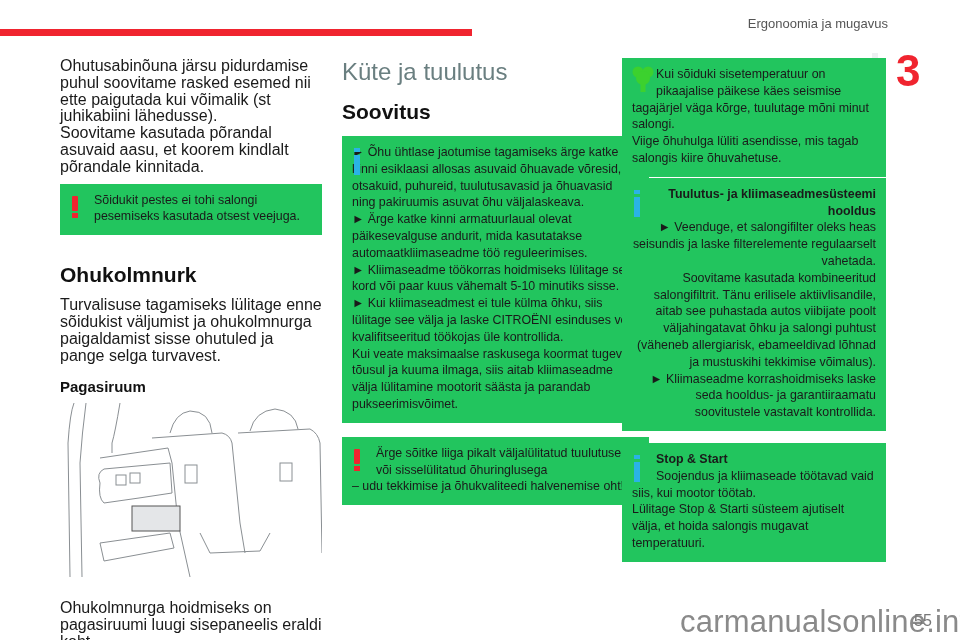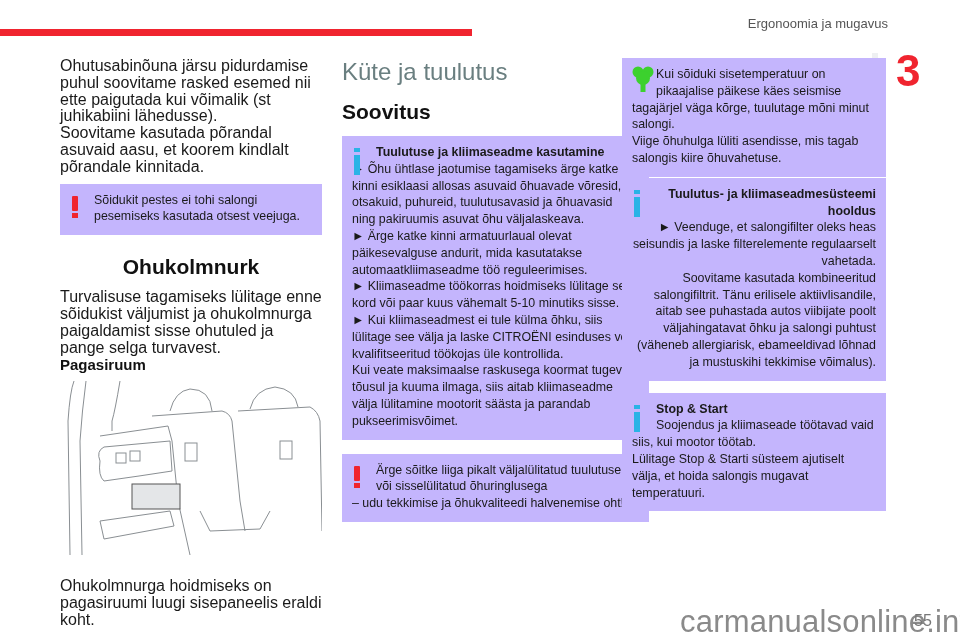--- a/index.html
+++ b/index.html
@@ -11,21 +11,21 @@
   .chapter-tab { position: absolute; left: 872px; top: 40px; width: 88px; height: 60px; }
   .chapter-tab .strip { position: absolute; left: 0; top: 13px; width: 6px; height: 47px; background: #eef0f2; }
   .chapter-num { position: absolute; left: 24px; top: 6px; font-size: 44px; font-weight: bold; color: #f0242f; }
 
   .col { position: absolute; top: 58px; }
   .col1 { left: 60px; width: 262px; }
   .col2 { left: 342px; width: 307px; }
   .col3 { left: 622px; width: 264px; }
 
   p.body { font-size: 16px; line-height: 16.8px; color: #1a1a1a; }
-  .note { background: #c4b5fd; padding: 8px 10px 10px 10px; font-size: 12.4px; line-height: 16.8px; position: relative; }
+  .note { background: #22c55e; padding: 8px 10px 10px 10px; font-size: 12.4px; line-height: 16.8px; position: relative; }
   .note .icon { position: absolute; left: 12px; top: 12px; }
   .note .indent { padding-left: 24px; display: block; }
   .note .title { font-weight: bold; }
 
   .warn-icon { width: 6px; height: 22px; }
   .warn-icon .bar { width: 6px; height: 15px; background: #f0242f; border-radius: 1px; }
   .warn-icon .dot { width: 6px; height: 5px; background: #f0242f; margin-top: 2px; }
   .info-icon { width: 6px; height: 28px; }
   .info-icon .dot { width: 6px; height: 4px; background: #2ab3e6; }
   .info-icon .bar { width: 6px; height: 20px; background: #2ab3e6; margin-top: 3px; }
@@ -50,23 +50,23 @@
 <div class="col col1">
   <p class="body">Ohutusabinõuna järsu pidurdamise puhul soovitame rasked esemed nii ette paigutada kui võimalik (st juhikabiini lähedusse).</p>
   <p class="body">Soovitame kasutada põrandal asuvaid aasu, et koorem kindlalt põrandale kinnitada.</p>
   <div class="note" style="margin-top:8px;">
     <div class="icon warn-icon">
         <div class="bar"></div>
         <div class="dot"></div>
       </div>
     <span class="indent">Sõidukit pestes ei tohi salongi pesemiseks kasutada otsest veejuga.</span>
   </div>
-  <h2 class="h" style="margin-top:20px;text-align:center;">Ohukolmnurk</h2>
+  <h2 class="h" style="margin-top:28px;">Ohukolmnurk</h2>
   <p class="body" style="margin-top:10px;">Turvalisuse tagamiseks lülitage enne sõidukist väljumist ja ohukolmnurga paigaldamist sisse ohutuled ja pange selga turvavest.</p>
-  <h3 class="h" style="">Pagasiruum</h3>
+  <h3 class="h" style="margin-top:14px;">Pagasiruum</h3>
   <div style="margin-top:8px; width:262px; height:174px;">
     <svg width="262" height="174" viewBox="0 0 262 174" fill="none" stroke="#8a8f93" stroke-width="1">
       <path d="M10 174 L8 40 Q10 10 14 0"></path>
       <path d="M22 174 L20 60 Q22 30 26 0"></path>
       <path d="M60 0 Q55 30 52 40 L52 50"></path>
       <path d="M40 55 L108 45 L112 60 L118 120 L130 174"></path>
       <path d="M92 35 L162 30 Q170 32 172 40 L180 120 L185 150"></path>
       <path d="M178 30 L250 26 Q258 30 260 40 L262 150"></path>
       <path d="M110 30 Q115 10 130 8 Q150 8 152 30"></path>
       <path d="M190 28 Q195 8 215 6 Q235 8 238 26"></path>
@@ -84,21 +84,20 @@
 </div>
 
 <div class="col col2">
   <h2 class="big">Küte ja tuulutus</h2>
   <h2 class="h" style="margin-bottom:12px;">Soovitus</h2>
   <div class="note">
     <div class="icon info-icon">
         <div class="dot"></div>
         <div class="bar"></div>
       </div>
-    <span class="indent title">Tuulutuse ja kliimaseadme kasutamine</span>
     <div>► Õhu ühtlase jaotumise tagamiseks ärge katke kinni esiklaasi allosas asuvaid õhuavade võresid, otsakuid, puhureid, tuulutusavasid ja õhuavasid ning pakiruumis asuvat õhu väljalaskeava.</div>
     <div>► Ärge katke kinni armatuurlaual olevat päikesevalguse andurit, mida kasutatakse automaatkliimaseadme töö reguleerimises.</div>
     <div>► Kliimaseadme töökorras hoidmiseks lülitage see kord või paar kuus vähemalt 5-10 minutiks sisse.</div>
     <div>► Kui kliimaseadmest ei tule külma õhku, siis lülitage see välja ja laske CITROËNI esinduses või kvalifitseeritud töökojas üle kontrollida.</div>
     <div>Kui veate maksimaalse raskusega koormat tugeval tõusul ja kuuma ilmaga, siis aitab kliimaseadme välja lülitamine mootorit säästa ja parandab pukseerimisvõimet.</div>
   </div>
   <div class="note" style="margin-top:14px;">
     <div class="icon warn-icon">
         <div class="bar"></div>
         <div class="dot"></div>
@@ -123,20 +122,21 @@
     <div>Viige õhuhulga lüliti asendisse, mis tagab salongis kiire õhuvahetuse.</div>
   </div>
   <div class="note" style="margin-top:1px;text-align:right;">
     <div class="icon info-icon">
         <div class="dot"></div>
         <div class="bar"></div>
       </div>
     <span class="indent title">Tuulutus- ja kliimaseadmesüsteemi hooldus</span>
     <div>► Veenduge, et salongifilter oleks heas seisundis ja laske filterelemente regulaarselt vahetada.</div>
     <div>Soovitame kasutada kombineeritud salongifiltrit. Tänu erilisele aktiivlisandile, aitab see puhastada autos viibijate poolt väljahingatavat õhku ja salongi puhtust (väheneb allergiarisk, ebameeldivad lõhnad ja mustuskihi tekkimise võimalus).</div>
+    <div>► Kliimaseadme korrashoidmiseks laske seda hooldus- ja garantiiraamatu soovitustele vastavalt kontrollida.</div>
   </div>
   <div class="note" style="margin-top:12px;">
     <div class="icon info-icon">
         <div class="dot"></div>
         <div class="bar"></div>
       </div>
     <span class="indent title">Stop &amp; Start</span>
     <span class="indent">Soojendus ja kliimaseade töötavad vaid</span>
     <div>siis, kui mootor töötab.</div>
     <div>Lülitage Stop &amp; Starti süsteem ajutiselt välja, et hoida salongis mugavat temperatuuri.</div>

